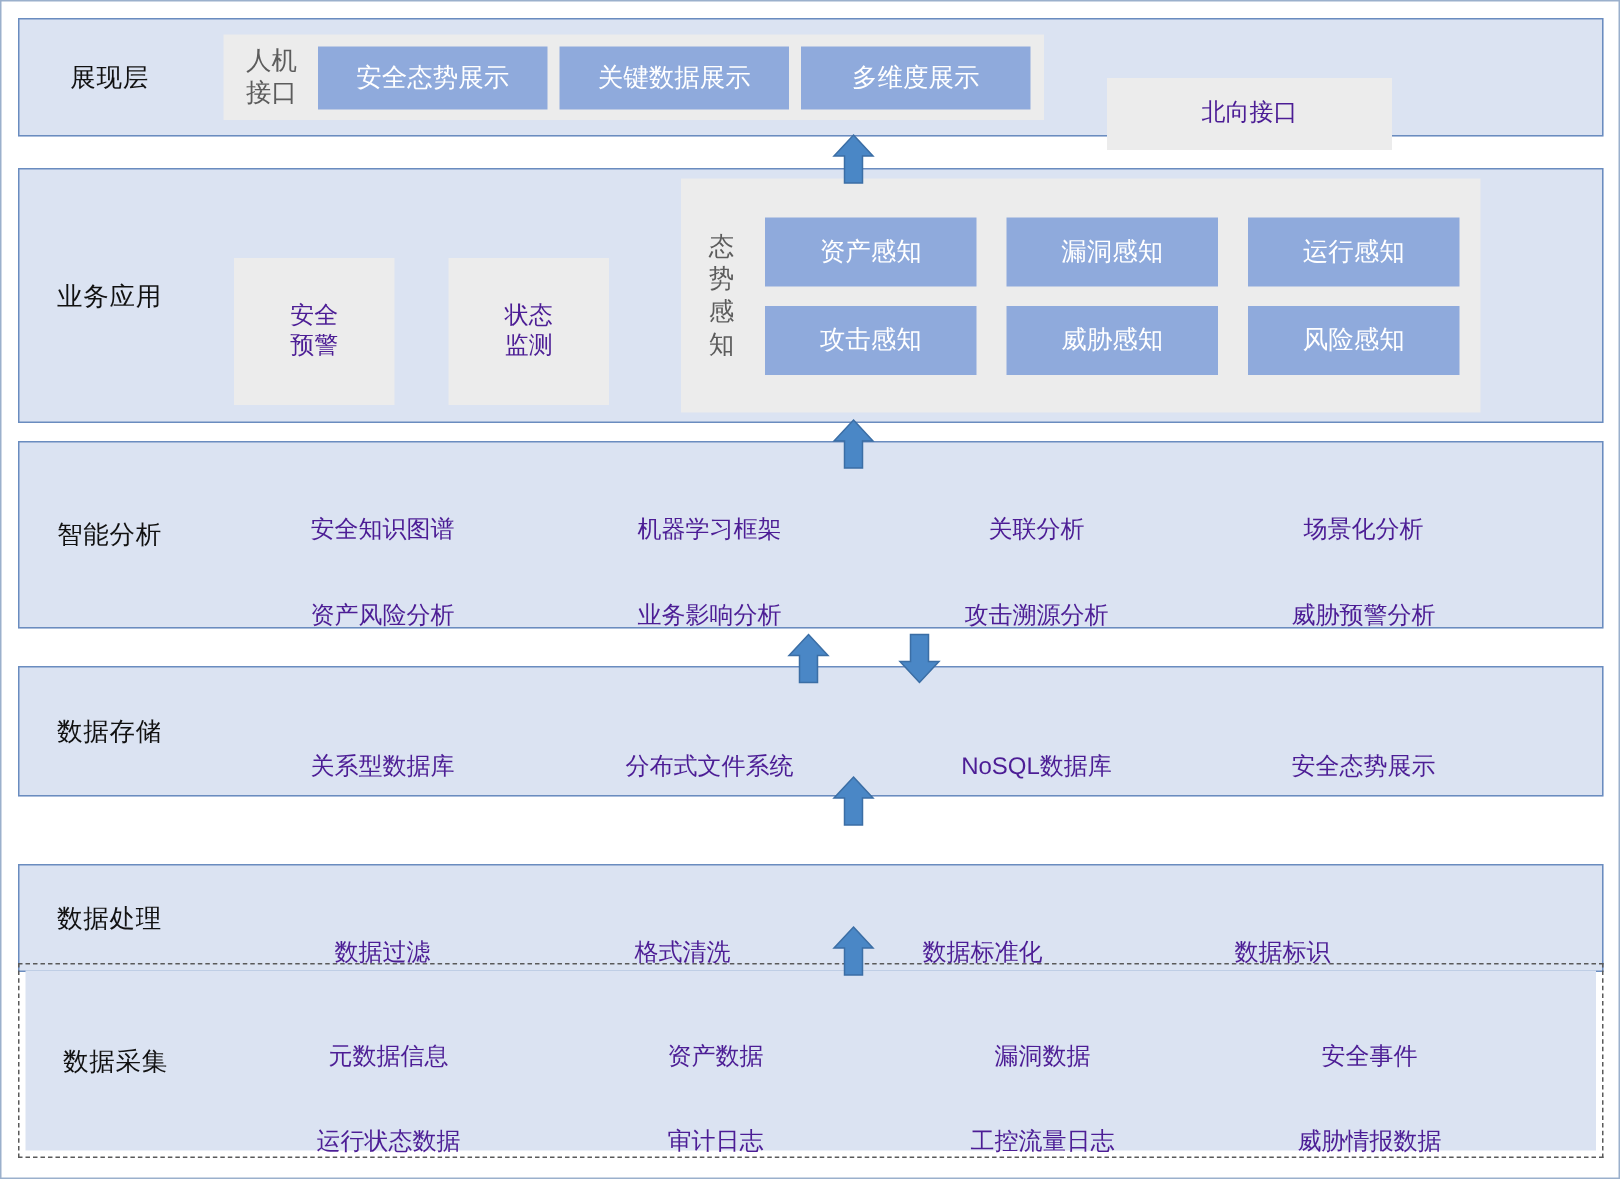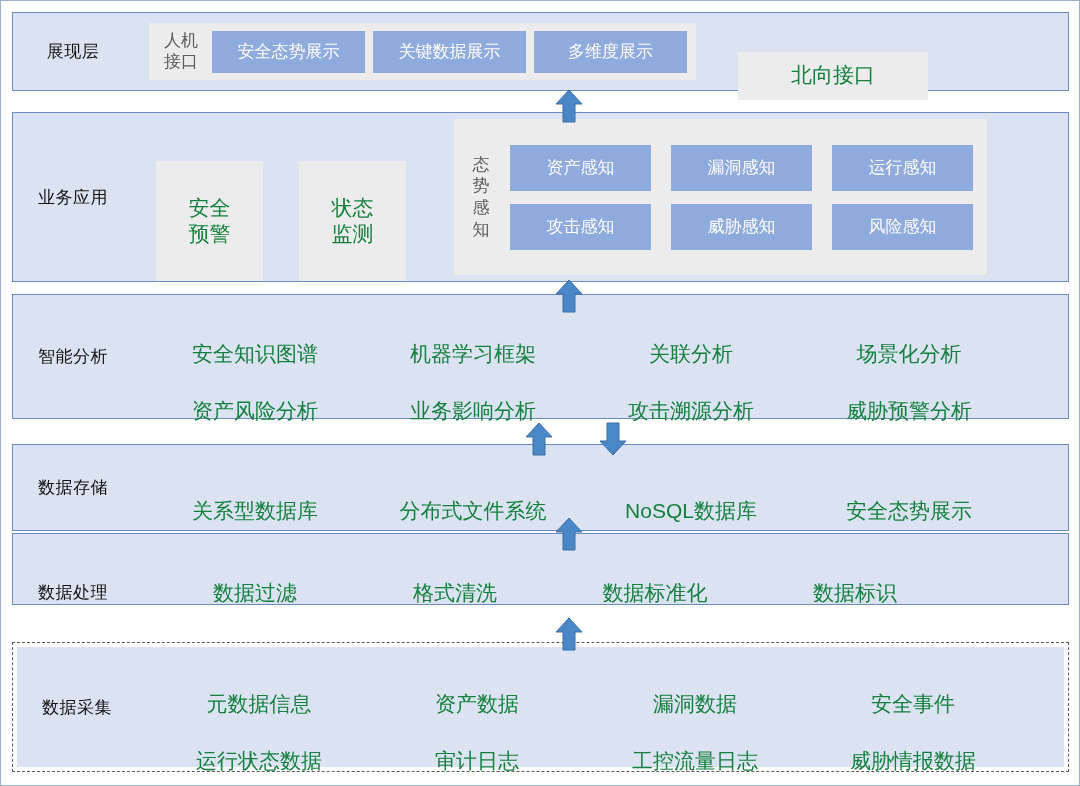--- a/index.html
+++ b/index.html
@@ -56,26 +56,26 @@
     flex:1 1 auto;
     display:flex;
     align-items:center;
     height:100%;
     box-sizing:border-box;
   }
 
   
   .gbox{
     background:#ececec;
-    color:#15803d;
+    color:#4c1d95;
     display:flex;
     align-items:center;
     justify-content:center;
     text-align:center;
-    font-size:21px;
+    font-size:16px;
     line-height:1.25;
     box-sizing:border-box;
     white-space:pre-line;
     margin-top:48px;
   }
   .bbox{
     background:#8faadc;
     color:#ffffff;
     display:flex;
     align-items:center;
@@ -108,21 +108,21 @@
   #present-group .bbox{
     width:153px;height:42px;margin-left:8px;
   }
   #north-box{
     width:190px;height:48px;margin-left:42px;
   }
 
   
   #row-business{ top:111px; height:170px; }
   #biz-warn, #biz-monitor{
-    width:107px;height:120px;text-align:right;
+    width:107px;height:98px;text-align:right;
   }
   #biz-warn{ margin-left:23px; }
   #biz-monitor{ margin-left:36px; }
   #awareness-group{
     margin-left:48px;
     background:#ececec;
     height:156px;
     display:flex;
     align-items:center;
     padding:0 14px;
@@ -158,21 +158,21 @@
   #row-storage{ top:443px; height:87px; }
   #storage-grid{
     margin-left:23px;
     display:grid;
     grid-template-columns:repeat(4,198px);
     grid-template-rows:48px;
     gap:0 20px;
   }
 
   
-  #row-process{ top:532px; height:72px;align-items:flex-end; }
+  #row-process{ top:575px; height:72px; }
   #process-grid{
     margin-left:23px;
     display:grid;
     grid-template-columns:repeat(4,198px);
     grid-template-rows:48px;
     gap:0 2px;
   }
 
   
   #row-collect{ top:641px; height:130px; }

